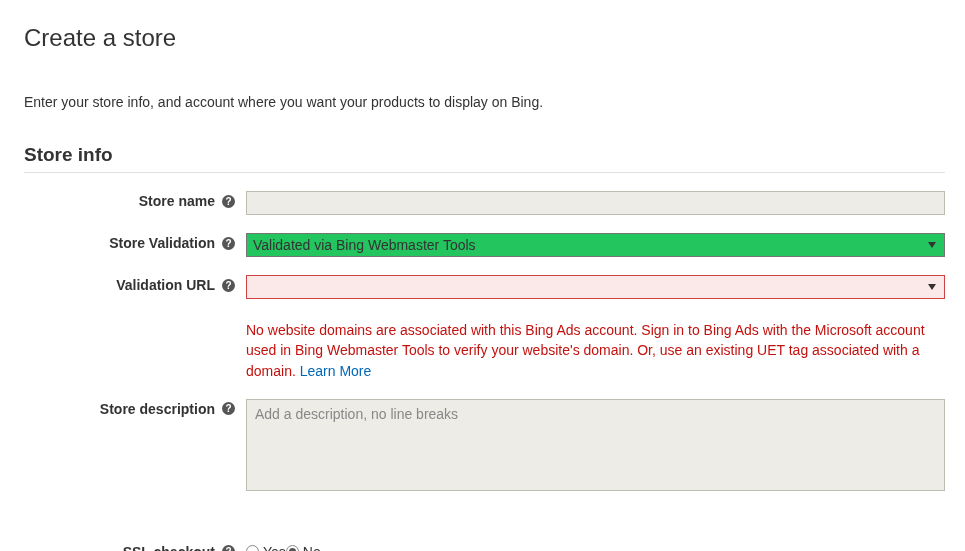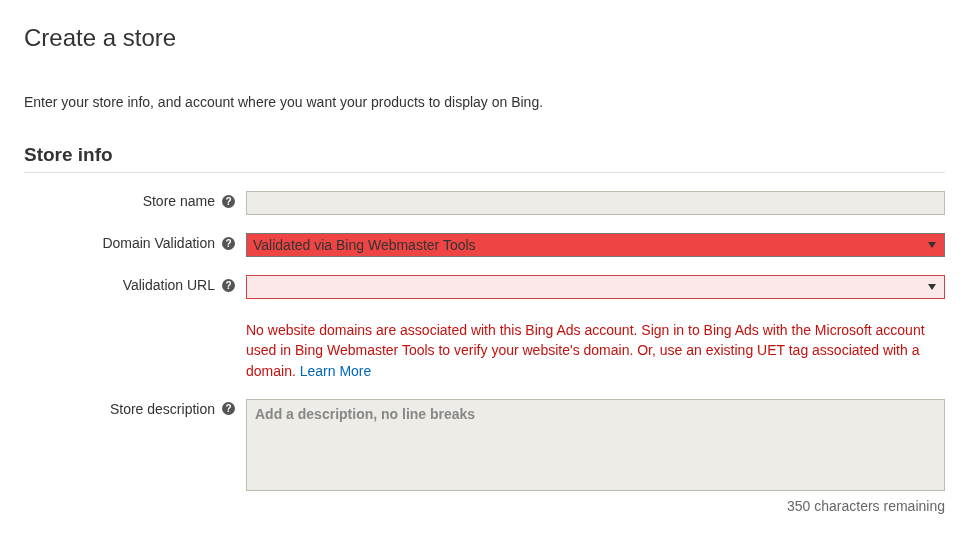--- a/index.html
+++ b/index.html
@@ -46,21 +46,21 @@
     .label-col {
       width: 222px;
       flex-shrink: 0;
       display: flex;
       align-items: center;
       justify-content: flex-end;
       padding-right: 10px;
       padding-top: 2px;
     }
     .label-text {
-      font-weight: 400;
+      font-weight: 700;
       color: #333;
       font-size: 14px;
       margin-right: 6px;
     }
     .help-icon {
       width: 15px;
       height: 15px;
       display: inline-flex;
       align-items: center;
       justify-content: center;
@@ -79,21 +79,21 @@
       font-family: inherit;
       font-size: 14px;
     }
     .select-wrap {
       position: relative;
       width: 100%;
     }
     .select-box {
       width: 100%;
       height: 24px;
-      background: #ef4444;
+      background: #22c55e;
       border: 1px solid #767676;
       padding: 2px 24px 2px 6px;
       font-family: inherit;
       font-size: 14px;
       line-height: 18px;
       position: relative;
       cursor: pointer;
     }
     .select-box.error {
       background: #fbe8e8;
@@ -124,21 +124,20 @@
     .textarea {
       width: 100%;
       height: 92px;
       background: #edece6;
       border: 1px solid #bcbcb0;
       padding: 6px 8px;
       font-family: inherit;
       font-size: 14px;
       resize: none;
       color: #333;
-      font-weight: bold;
     }
     .textarea::placeholder {
       color: #888;
     }
     .char-remaining {
       text-align: right;
       color: #666;
       font-size: 14px;
       margin-top: 4px;
     }
@@ -195,21 +194,21 @@
         </svg>
     </span>
   </div>
   <div class="input-col">
     <input type="text" class="text-input" value="" style="">
   </div>
 </div>
 
 <div class="form-row">
   <div class="label-col">
-    <span class="label-text">Domain Validation</span>
+    <span class="label-text">Store Validation</span>
     <span class="help-icon">
       <svg width="15" height="15" viewBox="0 0 15 15">
           <circle cx="7.5" cy="7.5" r="6.5" fill="#555"></circle>
           <text x="7.5" y="11" text-anchor="middle" fill="#fff" font-size="10" font-family="Arial" font-weight="bold">?</text>
         </svg>
     </span>
   </div>
   <div class="input-col">
     <div class="select-wrap">
       <div class="select-box">
@@ -249,21 +248,20 @@
     <span class="label-text">Store description</span>
     <span class="help-icon">
       <svg width="15" height="15" viewBox="0 0 15 15">
           <circle cx="7.5" cy="7.5" r="6.5" fill="#555"></circle>
           <text x="7.5" y="11" text-anchor="middle" fill="#fff" font-size="10" font-family="Arial" font-weight="bold">?</text>
         </svg>
     </span>
   </div>
   <div class="input-col">
     <textarea class="textarea" placeholder="Add a description, no line breaks" style=""></textarea>
-    <div class="char-remaining">350 characters remaining</div>
   </div>
 </div>
 
 <div class="form-row" style="margin-bottom:0;margin-top:48px;">
   <div class="label-col">
     <span class="label-text">SSL checkout</span>
     <span class="help-icon">
       <svg width="15" height="15" viewBox="0 0 15 15">
           <circle cx="7.5" cy="7.5" r="6.5" fill="#555"></circle>
           <text x="7.5" y="11" text-anchor="middle" fill="#fff" font-size="10" font-family="Arial" font-weight="bold">?</text>

